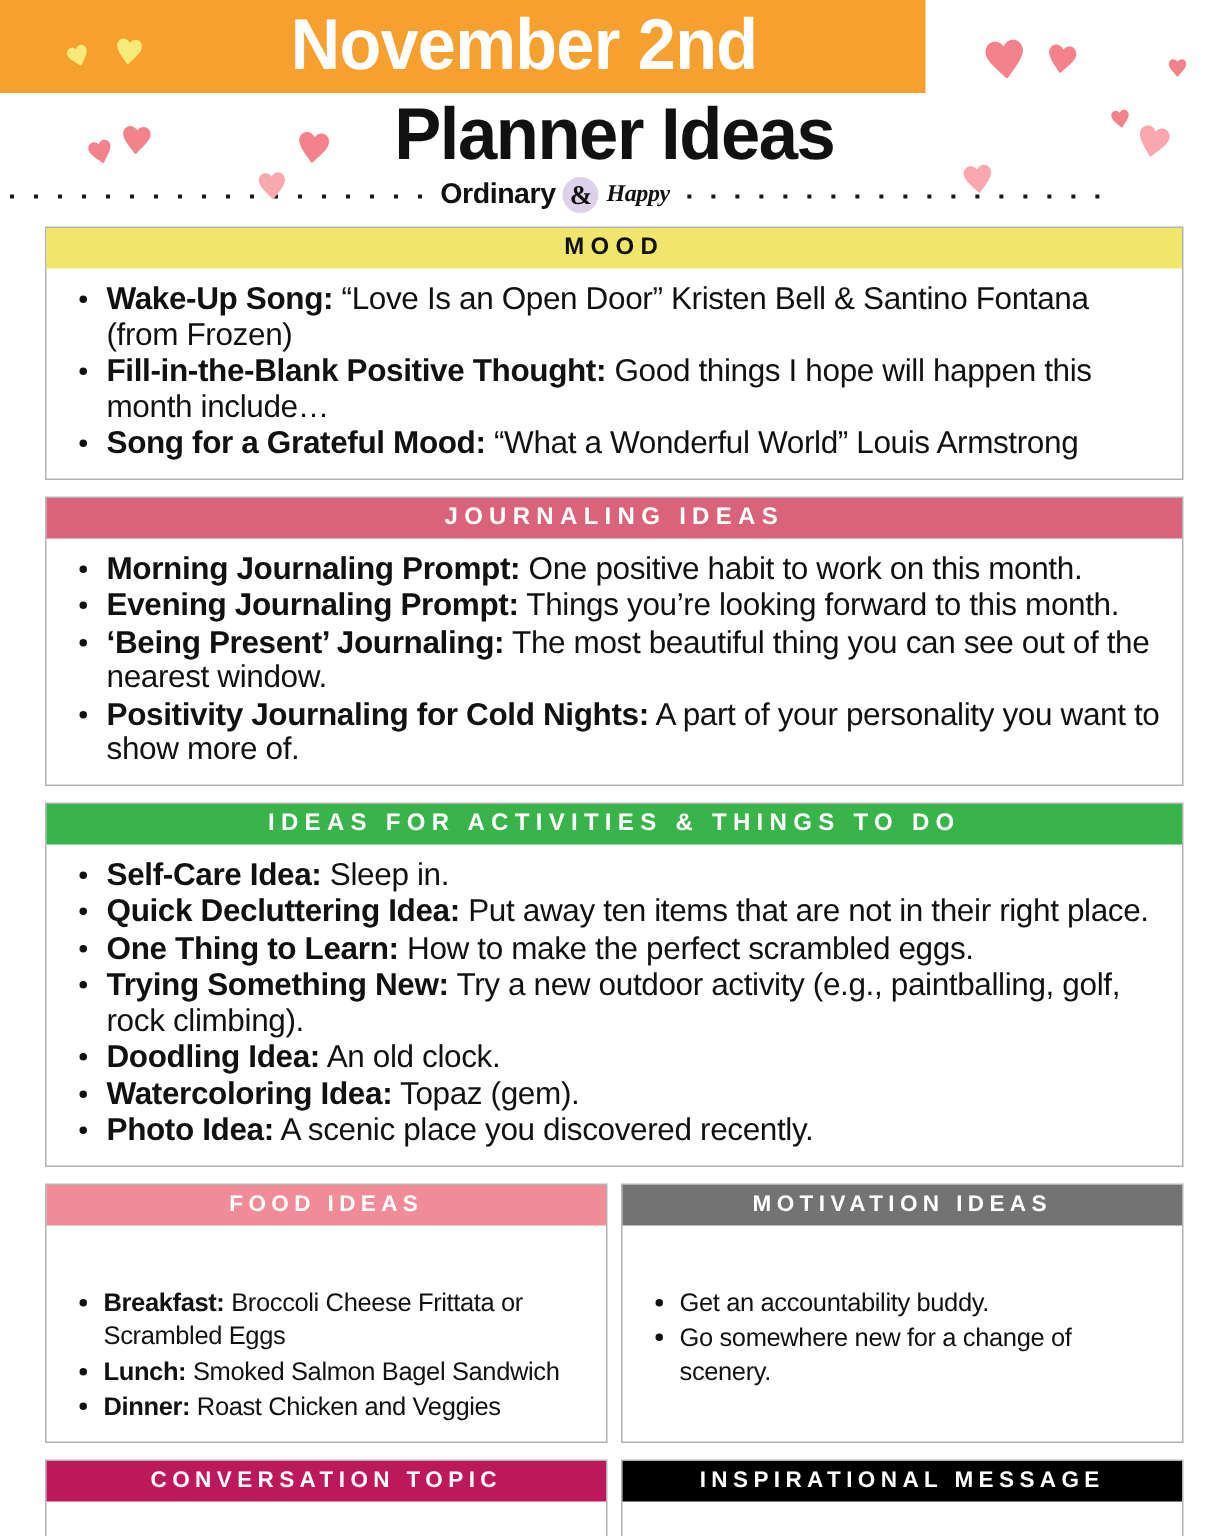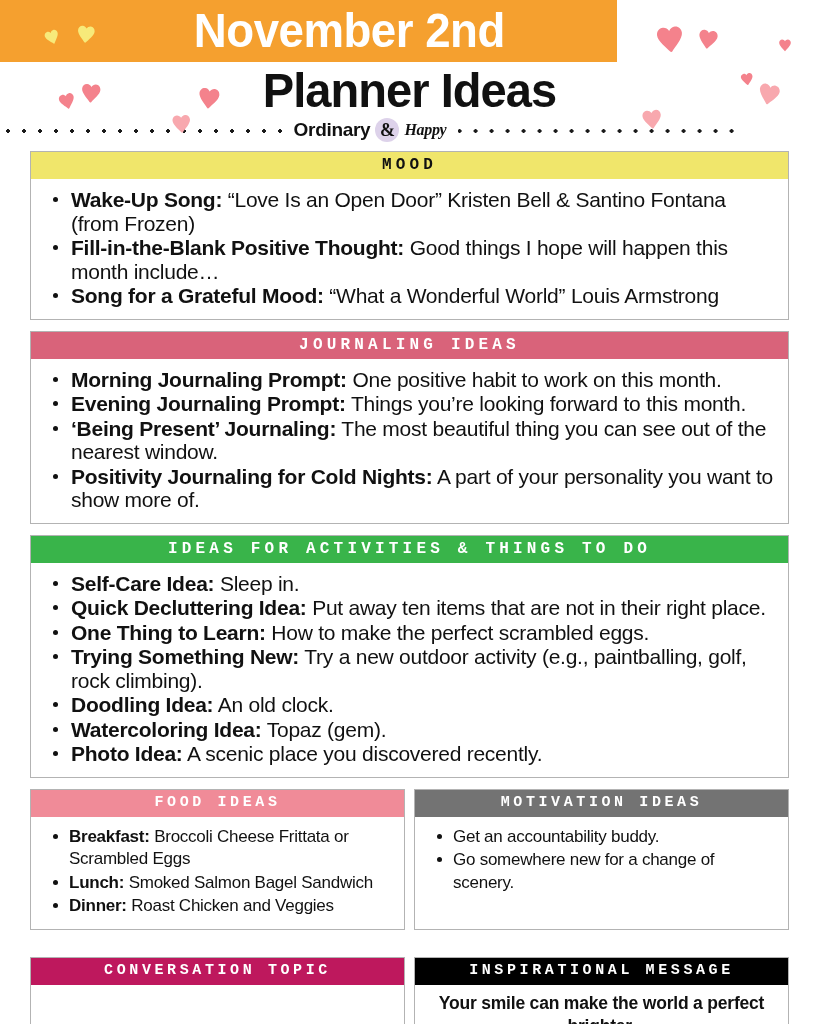--- a/index.html
+++ b/index.html
@@ -156,21 +156,21 @@
   }
 
   .section {
     border: 1px solid #b3b3b3;
     background: #ffffff;
     margin-bottom: 11px;
   }
 
   .sec-head {
     text-align: center;
-    font-family: Liberation Mono, monospace;
+    font-family: Liberation Sans, sans-serif;
     font-weight: bold;
     font-size: 16px;
     letter-spacing: 4.2px;
     padding: 5px 0 6px 0;
     line-height: 16px;
   }
 
   .sec-body {
     padding: 9px 14px 10px 14px;
   }
@@ -205,23 +205,24 @@
   }
 
   
   .row2 {
     display: flex;
     gap: 9px;
     margin-bottom: 11px;
   }
   .row2 > .section {
     flex: 1 1 0;
-    margin-bottom: 16px;
+    margin-bottom: 0;
     display: flex;
     flex-direction: column;
+    gap: 32px;
   }
   .row2 .sec-body { flex: 1 1 auto; }
 
   .row2 ul.items li {
     font-size: 17px;
     line-height: 22.5px;
     padding-left: 24px;
   }
   .row2 ul.items li::before { top: 8px; }
 

